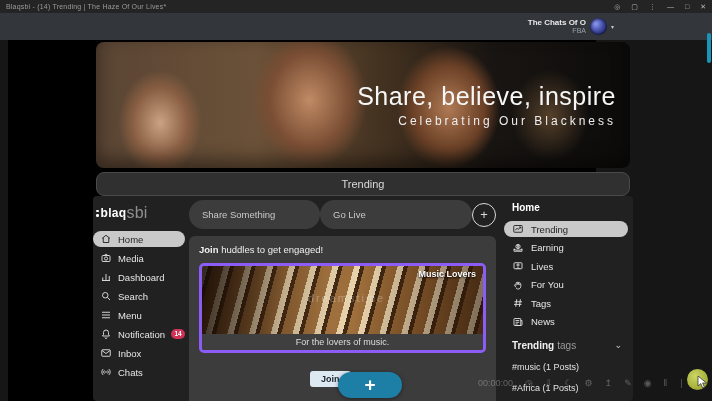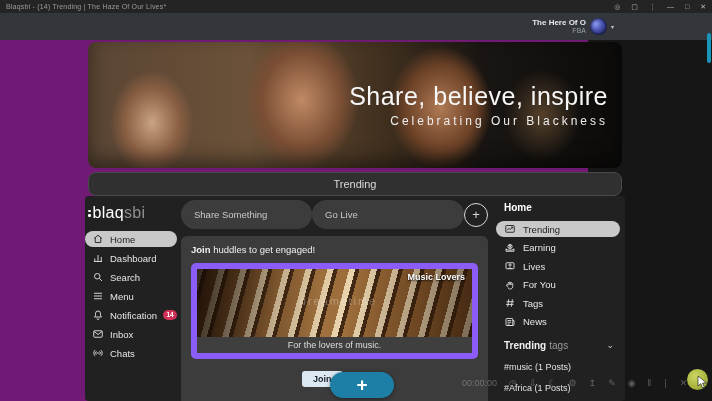--- a/index.html
+++ b/index.html
@@ -20,21 +20,21 @@
     display:flex;align-items:center;justify-content:flex-end;box-sizing:border-box;padding-right:98px;}
   .userblock{display:flex;align-items:center;gap:4px;}
   .usertext{text-align:right;line-height:1.15;}
   .username{font-size:8px;font-weight:bold;color:#e9e9ec;}
   .userplan{font-size:7px;color:#9aa0a8;}
   .avatar{width:17px;height:17px;border-radius:50%;
     background:radial-gradient(circle at 35% 35%, #8b9bf0 0%, #4a55b0 40%, #1c2260 85%);
     box-shadow:inset 0 0 3px #000;}
   .caret{font-size:6px;color:#c5c5c5;}
   
-  .page{position:absolute;left:0;top:40px;width:588px;height:361px;background:#701a75;}
+  .page{position:absolute;left:8px;top:40px;width:588px;height:361px;background:#000000;}
   .backing{position:absolute;left:85px;top:156px;width:540px;height:205px;background:#212121;border-radius:4px;}
   
   .banner{position:absolute;left:88px;top:2px;width:534px;height:126px;border-radius:8px;overflow:hidden;
     background-color:#3a2b20;
     background-image:
       radial-gradient(60px 75px at 12% 64%, #caa284 0%, #8a5f43 45%, rgba(0,0,0,0) 70%),
       radial-gradient(80px 95px at 40% 46%, #c08a64 0%, #7a4e34 50%, rgba(0,0,0,0) 72%),
       radial-gradient(72px 85px at 66% 52%, #b07a54 0%, #6a4026 50%, rgba(0,0,0,0) 72%),
       radial-gradient(55px 65px at 85% 58%, #55402a 0%, rgba(0,0,0,0) 70%),
       linear-gradient(90deg, #5a4534 0%, #6b5138 30%, #41301f 55%, #191512 74%, #0c0b0a 100%);
@@ -44,21 +44,21 @@
   .banner-line2{font-size:12px;letter-spacing:3px;margin-top:3px;color:#eeeeee;}
   
   .trendbar{position:absolute;left:88px;top:132px;width:534px;height:24px;background:#303030;
     border:1px solid #4a4a4a;border-radius:8px;box-sizing:border-box;
     display:flex;align-items:center;justify-content:center;font-size:11px;color:#d9d9d9;}
   
   .leftcol{position:absolute;left:85px;top:160px;width:96px;}
   .logo{display:flex;align-items:center;margin:4px 0 9px 3px;}
   .logo-dots{display:flex;flex-direction:column;gap:2px;margin-right:2px;}
   .logo-dots i{width:2.5px;height:2.5px;border-radius:50%;background:#fff;}
-  .logo-bold{font-size:16px;font-weight:normal;color:#ffffff;letter-spacing:.3px;}
+  .logo-bold{font-size:12px;font-weight:bold;color:#ffffff;letter-spacing:.3px;}
   .logo-light{font-size:16px;color:#8f8f8f;letter-spacing:.3px;}
   .menu-item{display:flex;align-items:center;gap:6px;height:16px;padding:0 7px;margin-bottom:3px;
     width:92px;box-sizing:border-box;color:#e6e6e6;font-size:9.5px;cursor:pointer;}
   .menu-item.active{background:#c9c9c9;border-radius:11px;color:#1e1e1e;}
   .menu-item .ic{width:12px;height:12px;flex:0 0 12px;color:#e6e6e6;}
   .menu-item.active .ic{color:#1e1e1e;}
   .badge{background:#cf3157;color:#fff;font-size:6.5px;font-weight:bold;
     padding:1px 3.5px;border-radius:7px;line-height:1.2;}
   .ml-auto{margin-left:auto;}
   
@@ -67,21 +67,21 @@
   .pill{height:29px;background:#3c3c3c;border-radius:15px;box-sizing:border-box;
     display:flex;align-items:center;padding-left:13px;font-size:9.5px;color:#c9c9c9;cursor:pointer;}
   .pill.share{width:131px;}
   .pill.golive{flex:1;}
   .plus-circle{width:24px;height:24px;border-radius:50%;border:1.4px solid #d9d9d9;color:#d9d9d9;
     display:flex;align-items:center;justify-content:center;font-size:13px;box-sizing:border-box;cursor:pointer;}
   .promo{margin-top:7px;background:#3c3c3c;border-radius:6px;padding:8px 10px;height:170px;box-sizing:border-box;}
   .promo-title{font-size:9.5px;color:#efefef;}
   .promo-title b{font-weight:bold;}
   .promo-body{font-size:9px;color:#c4c4c4;line-height:1.45;margin-top:6px;}
-  .huddle-card{margin-top:8px;border-radius:5px;overflow:hidden;border:6px solid #8b5cf6;}
+  .huddle-card{margin-top:8px;border-radius:5px;overflow:hidden;border:3px solid #8b5cf6;}
   .huddle-img{height:68px;position:relative;
     background-image:
       linear-gradient(100deg, rgba(20,10,4,.85) 0%, rgba(60,35,15,.2) 30%, rgba(0,0,0,0) 55%, rgba(40,20,8,.5) 100%),
       repeating-linear-gradient(105deg, rgba(250,235,200,.8) 0 6px, rgba(55,32,14,.9) 6px 10px, rgba(150,100,50,.55) 10px 21px),
       linear-gradient(90deg, #2a1a0e, #b98c54 45%, #7a5026 80%, #241507);}
   .huddle-name{position:absolute;top:3px;right:7px;font-size:9px;font-weight:bold;color:#fff;
     text-shadow:0 1px 2px #000;}
   .watermark{position:absolute;left:0;right:0;top:26px;text-align:center;font-size:11px;
     color:rgba(255,255,255,.28);letter-spacing:2px;padding-left:8px;}
   .huddle-caption{background:#3f3f3f;text-align:center;font-size:9px;color:#dedede;padding:3px 0;}
@@ -99,21 +99,21 @@
   .rmenu-item .ic{width:12px;height:12px;flex:0 0 12px;color:#e6e6e6;}
   .rmenu-item.active .ic{color:#1e1e1e;}
   .tags-header{display:flex;align-items:center;margin-top:10px;padding:0 8px;cursor:pointer;}
   .tags-bold{font-size:10px;font-weight:bold;color:#f0f0f0;}
   .tags-light{font-size:10px;color:#9a9a9a;margin-left:3px;}
   .tags-chevron{margin-left:auto;color:#cccccc;font-size:9px;}
   .tag-item{font-size:9px;color:#e3e3e3;padding-left:8px;margin-top:11px;cursor:pointer;}
   
   .scroll-thumb{position:absolute;right:1px;top:33px;width:4px;height:30px;background:#1995b8;border-radius:2px;}
   
-  .rec-overlay{position:absolute;left:462px;top:379px;display:flex;align-items:center;gap:12px;
+  .rec-overlay{position:absolute;left:478px;top:379px;display:flex;align-items:center;gap:12px;
     color:#c9c9c9;opacity:.38;font-size:9px;pointer-events:none;}
   .rec-overlay span{line-height:1;}
   
   .cursor-hl{position:absolute;left:687px;top:369px;width:21px;height:21px;border-radius:50%;
     background:radial-gradient(circle at 40% 35%, #dce669 0%, #aeba3a 70%, #8d992c 100%);opacity:.92;}
   .cursor-arrow{position:absolute;left:697px;top:375px;}
 </style>
 </head>
 <body>
 
@@ -125,21 +125,21 @@
     <span>⋮</span>
     <span>—</span>
     <span>□</span>
     <span>✕</span>
   </div>
 </div>
 
 <div class="appheader">
   <div class="userblock">
     <div class="usertext">
-      <div class="username">The Here Of O</div>
+      <div class="username">The Chats Of O</div>
       <div class="userplan">FBA</div>
     </div>
     <div class="avatar"></div>
     <div class="caret">▾</div>
   </div>
 </div>
 
 <div class="page">
   <div class="backing"></div>
 
@@ -160,20 +160,28 @@
         </span>
       <span class="logo-bold">blaq</span>
       <span class="logo-light">sbi</span>
     </div>
 
     <div class="menu-item active">
       <svg class="ic" viewBox="0 0 24 24" fill="none" stroke="currentColor" stroke-width="1.8">
           <path d="M4 11 L12 4.5 L20 11 M6.5 9.5 V19 H17.5 V9.5"></path>
         </svg>
       <span>Home</span>
+    </div>
+    <div class="menu-item">
+      <svg class="ic" viewBox="0 0 24 24" fill="none" stroke="currentColor" stroke-width="1.8">
+          <rect x="4" y="7" width="16" height="12" rx="2"></rect>
+          <circle cx="12" cy="13" r="3.2"></circle>
+          <path d="M9 7l1.5-2.2h3L15 7"></path>
+        </svg>
+      <span>Media</span>
     </div>
     <div class="menu-item">
       <svg class="ic" viewBox="0 0 24 24" fill="none" stroke="currentColor" stroke-width="1.8">
           <path d="M5.5 19v-6 M12 19V6 M18.5 19v-9 M4 19h16"></path>
         </svg>
       <span>Dashboard</span>
     </div>
     <div class="menu-item">
       <svg class="ic" viewBox="0 0 24 24" fill="none" stroke="currentColor" stroke-width="1.8">
           <circle cx="10.5" cy="10.5" r="5.5"></circle>

